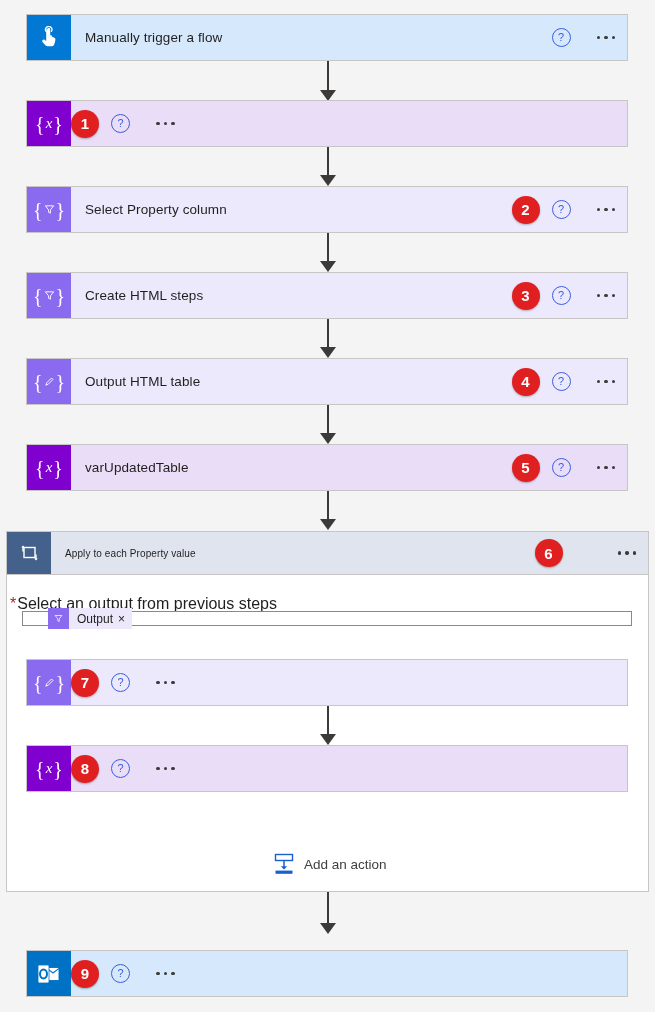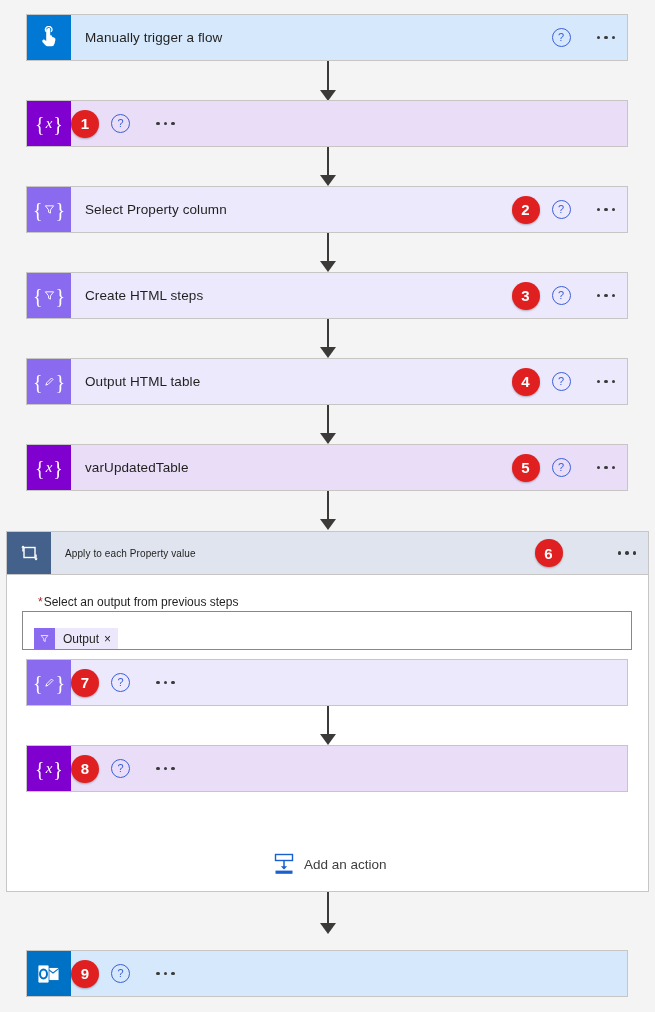--- a/index.html
+++ b/index.html
@@ -168,40 +168,40 @@
     position: absolute;
     left: 6px;
     top: 531px;
     width: 643px;
     height: 44px;
     box-sizing: border-box;
   }
 
   .scope-field-label {
     position: absolute;
-    left: 38px;
+    left: 10px;
     top: 595px;
-    font-size: 12px;
+    font-size: 16px;
     color: #201F1E;
     white-space: nowrap;
   }
   .scope-field-label .req { color: #A4262C; margin-right: 1px; }
 
   .token-input {
     position: absolute;
     left: 22px;
     top: 611px;
     width: 610px;
-    height: 39px;
+    height: 15px;
     border: 1px solid #8A8886;
     background: #fff;
     box-sizing: border-box;
     display: flex;
-    align-items: flex-end;
-    padding-left: 11px;
+    align-items: center;
+    padding-left: 25px;
   }
   .token {
     display: flex;
     align-items: center;
     height: 21px;
     background: #EDE7FB;
   }
   .token .tico {
     width: 21px; height: 21px;
     background: #8A6BF0;

